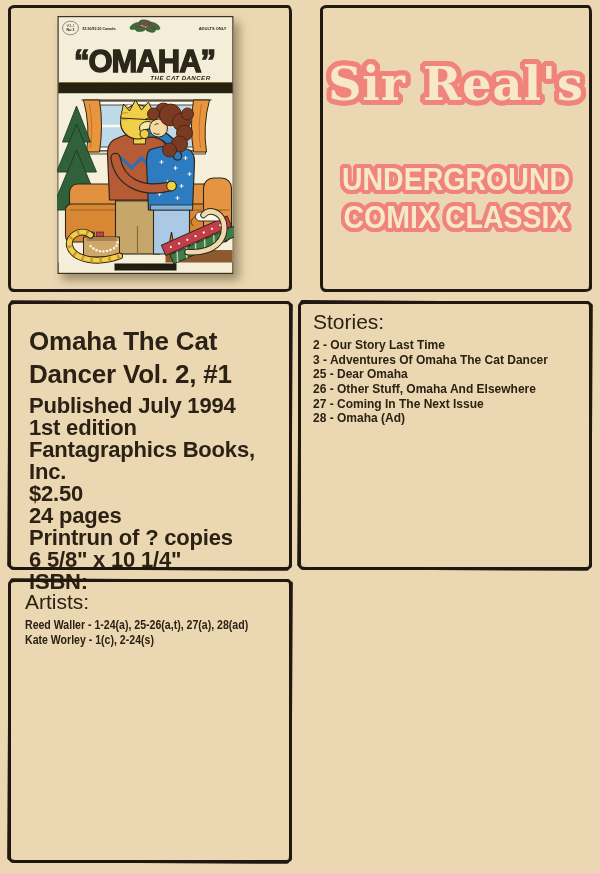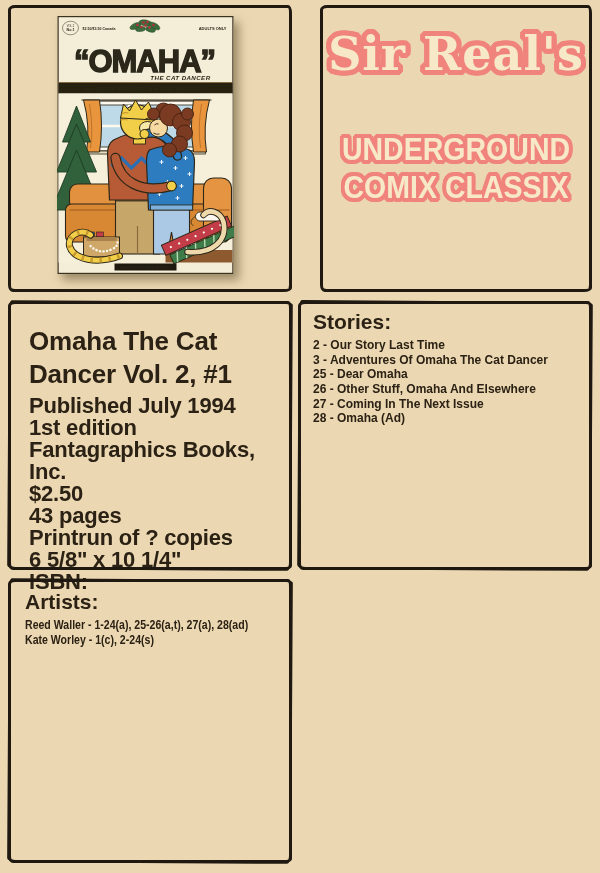--- a/index.html
+++ b/index.html
@@ -48,21 +48,21 @@
     display:block;
     width:177px;height:258px;
     margin:8px 0 0 46px;
     box-shadow:5px 6px 9px rgba(92,74,44,.55);
   }
   .cover text{font-family:"Liberation Sans",sans-serif;fill:#2c2718;}
 
   
   .box-site{
     display:flex;flex-direction:column;align-items:center;
-    padding-top:19px;overflow:hidden;margin-left:22px;
+    padding-top:49px;overflow:hidden;margin-left:22px;
   }
   .site-title{
     margin:0;
     font:700 46px "DejaVu Serif",serif;
     letter-spacing:1px;
     color:var(--cream);
     text-shadow:
       5px 0 var(--salmon),-5px 0 var(--salmon),0 5px var(--salmon),0 -5px var(--salmon),
       4px 3px var(--salmon),4px -3px var(--salmon),-4px 3px var(--salmon),-4px -3px var(--salmon),
       3px 4px var(--salmon),3px -4px var(--salmon),-3px 4px var(--salmon),-3px -4px var(--salmon),
@@ -96,21 +96,21 @@
     font-size:26px;line-height:1.28;
     letter-spacing:-.2px;
     max-width:232px;
     font-weight:700;
   }
   .detail-line{font-size:22px;line-height:22px;font-weight:700;letter-spacing:-.2px;}
 
   
   .box-stories{padding:6px 12px;}
   .box-artists,.box-comments{padding:8px 8px 4px 14px;}
-  .panel-heading{margin:0 0 4px;font-size:21px;line-height:1.15;font-weight:700;}
+  .panel-heading{margin:0 0 4px;font-size:21px;line-height:1.15;font-weight:400;}
   .small-line{font-size:12px;line-height:14.6px;font-weight:700;white-space:nowrap;}
   .condensed{transform:scaleX(.88);transform-origin:0 0;}
   .artist-line{font-size:12px;line-height:15px;font-weight:700;white-space:nowrap;
                transform:scaleX(.88);transform-origin:0 50%;}
   .comments-text{margin:0;font-size:12px;line-height:15.5px;font-weight:700;width:286px;}
 </style>
 </head>
 <body>
 
 <div class="page">
@@ -274,21 +274,21 @@
       <div class="sub-line">COMIX CLASSIX</div>
     </div>
   </section>
 
   <section class="box box-details">
     <h2 class="details-title">Omaha The Cat Dancer Vol. 2, #1</h2>
     <div class="detail-line">Published July 1994</div>
     <div class="detail-line">1st edition</div>
     <div class="detail-line">Fantagraphics Books, Inc.</div>
     <div class="detail-line">$2.50</div>
-    <div class="detail-line">43 pages</div>
+    <div class="detail-line">24 pages</div>
     <div class="detail-line">Printrun of ? copies</div>
     <div class="detail-line">6 5/8" x 10 1/4"</div>
     <div class="detail-line">ISBN:</div>
   </section>
 
   <section class="box box-stories">
     <h2 class="panel-heading">Stories:</h2>
     <div class="small-line">2 - Our Story Last Time</div>
     <div class="small-line">3 - Adventures Of Omaha The Cat Dancer</div>
     <div class="small-line">25 - Dear Omaha</div>

